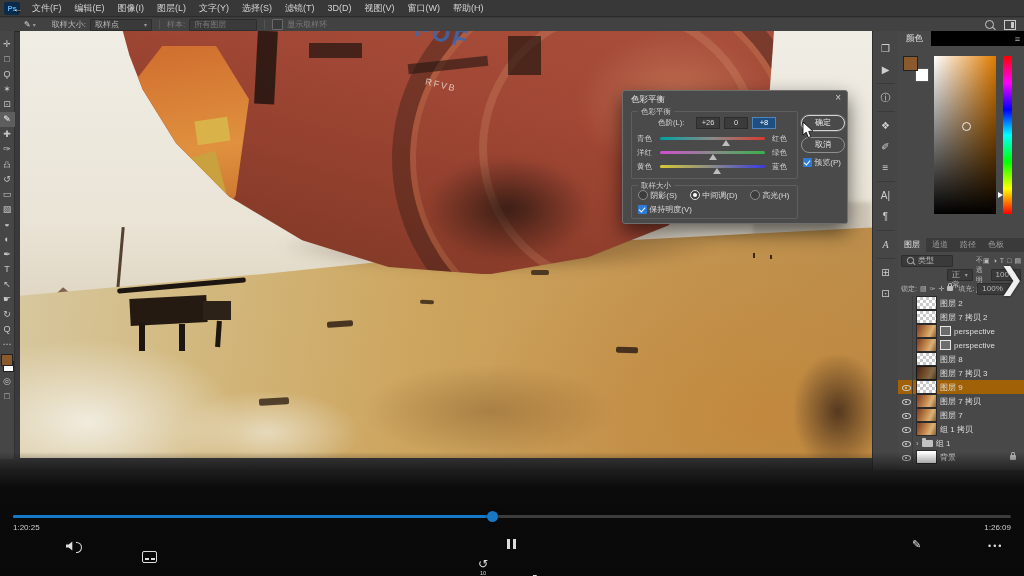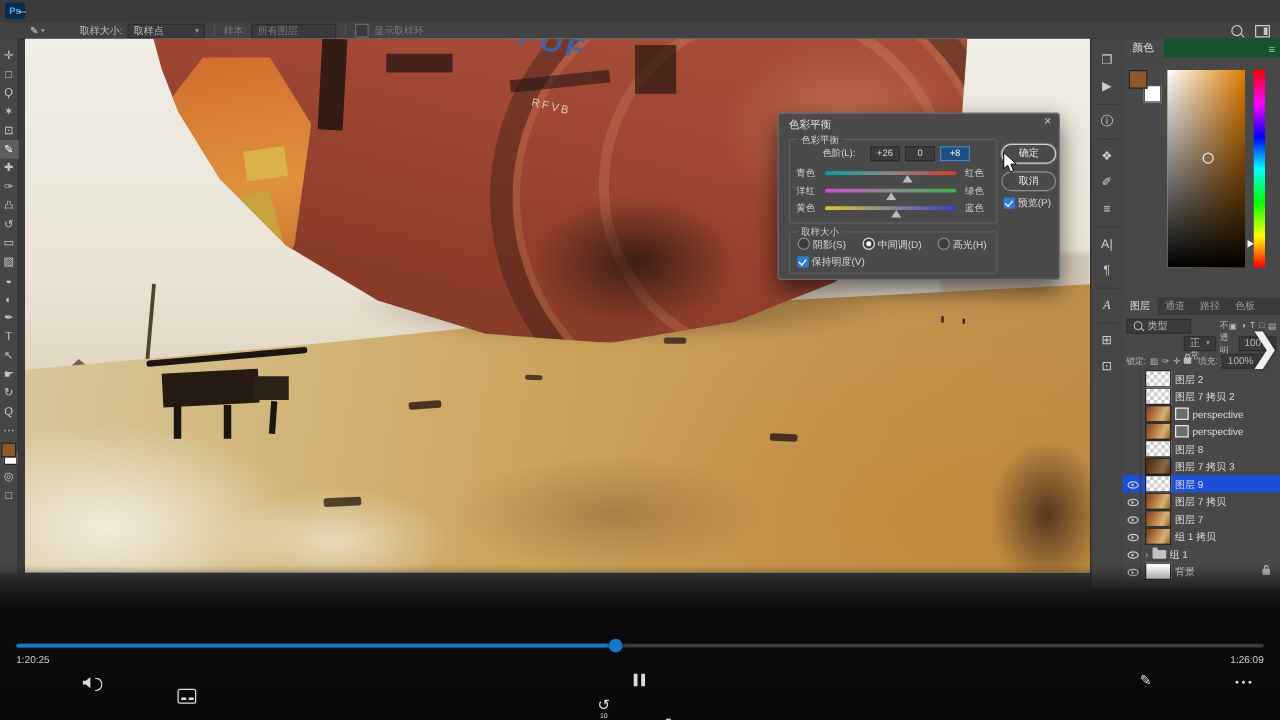--- a/index.html
+++ b/index.html
@@ -35,37 +35,37 @@
   .painting{left:20px;top:31px;width:852px;height:427px;overflow:hidden;
             background:linear-gradient(180deg,#f0ede5 0%,#eae4d6 45%,#e0d7c4 62%);}
   .noevents *{pointer-events:none;}
   
   .dock{left:872px;top:31px;width:26px;height:439px;background:#464646;border-left:1px solid #2e2e2e;
         display:flex;flex-direction:column;align-items:center;padding-top:8px;box-sizing:border-box;gap:2px;}
   .dicon{width:22px;height:19px;font-size:10px;line-height:19px;text-align:center;color:#cfcfcf;}
   .dsep{width:18px;height:1px;background:#3a3a3a;margin:2px 0;}
   
   .cpanel{left:898px;top:31px;width:126px;height:207px;background:#484848;}
-  .phead{position:absolute;left:0;top:0;width:100%;height:15px;background:#14532d;font-size:8.5px;}
+  .phead{position:absolute;left:0;top:0;width:100%;height:15px;background:#000000;font-size:8.5px;}
   .ptab{position:absolute;left:0;top:0;height:15px;line-height:15px;padding:0 8px;background:#484848;color:#e0e0e0;}
   .pmenu{position:absolute;right:4px;top:3px;color:#b5b5b5;font-size:9px;}
   .svbox{position:absolute;left:36px;top:25px;width:62px;height:158px;
          background:linear-gradient(to top,#000,rgba(0,0,0,0)),linear-gradient(to right,#fff,rgba(255,255,255,0)),#e07c00;}
   .svmark{position:absolute;left:45%;top:42%;width:7px;height:7px;border:1px solid #eee;border-radius:50%;}
   .huestrip{position:absolute;left:105px;top:25px;width:9px;height:158px;
             background:linear-gradient(to bottom,#f00 0%,#f0f 17%,#00f 34%,#0ff 50%,#0f0 67%,#ff0 84%,#f00 100%);}
   .huemark{position:absolute;left:-5px;top:86%;width:0;height:0;border-top:3px solid transparent;border-bottom:3px solid transparent;border-left:5px solid #fff;}
   .lpanel{left:898px;top:238px;width:126px;height:232px;background:#484848;font-size:8px;}
   .ltabs{position:absolute;left:0;top:0;width:100%;height:14px;background:#3a3a3a;display:flex;font-size:8px;}
   .ltab{padding:0 6px;line-height:14px;color:#9d9d9d;}
   .ltab.act{background:#484848;color:#e3e3e3;}
   .lrowbar{position:absolute;left:0;width:100%;height:13px;display:flex;align-items:center;padding:0 3px;box-sizing:border-box;gap:3px;color:#b9b9b9;}
   .mini{font-size:7px;color:#b9b9b9;}
   .lrow{position:absolute;left:0;width:126px;height:14px;display:flex;align-items:center;gap:3px;padding-left:2px;box-sizing:border-box;}
-  .lrow.sel{background:#1d4ed8;}
+  .lrow.sel{background:#a16207;}
   .eyec{width:12px;height:14px;border-right:1px solid #3e3e3e;display:flex;align-items:center;justify-content:center;flex:none;}
   .eye{position:relative;width:9px;height:8px;}
   .eye::before{content:"";position:absolute;left:0;top:2px;width:7px;height:4px;border:1px solid #ccc;border-radius:50%;}
   .eye::after{content:"";position:absolute;left:3px;top:4px;width:2px;height:2px;background:#ccc;border-radius:50%;}
   .lthumb{width:19px;height:12px;border:1px solid #2a2a2a;flex:none;}
   .checker{background-image:linear-gradient(45deg,#c9c9c9 25%,transparent 25%,transparent 75%,#c9c9c9 75%),
                             linear-gradient(45deg,#c9c9c9 25%,#fff 25%,#fff 75%,#c9c9c9 75%);
            background-size:6px 6px;background-position:0 0,3px 3px;background-color:#fff;}
   .timg{background:linear-gradient(115deg,#8a4a2a 10%,#c08448 45%,#d9b277 70%,#8a5a30 100%);}
   .twhite{background:#fff;}
@@ -118,27 +118,40 @@
   .pausebtn{display:flex;gap:3px;}
   .pausebtn i{width:3px;height:10px;background:#ddd;}
   .dots{letter-spacing:2px;color:#ddd;font-size:9px;}
   .chev{color:#f0f0f0;}
 </style>
 </head>
 <body>
 
 <div id="app">
 
+  <div class="a menubar">
+    <span>文件(F)</span>
+    <span>编辑(E)</span>
+    <span>图像(I)</span>
+    <span>图层(L)</span>
+    <span>文字(Y)</span>
+    <span>选择(S)</span>
+    <span>滤镜(T)</span>
+    <span>3D(D)</span>
+    <span>视图(V)</span>
+    <span>窗口(W)</span>
+    <span>帮助(H)</span>
+  </div>
   <div class="a psbadge">Ps</div>
   <div class="a backcur">←</div>
 
   <div class="a optbar">
     <span style="margin-left:24px;color:#ddd;">✎</span>
     <span style="font-size:6px;margin-left:2px;color:#999;">▾</span>
-    <span style="margin-left:28px;">取样大小:</span>
+    <span style="margin-left:16px;">取样大小:</span>
     <span class="optbox" style="margin-left:4px;width:52px;display:flex;justify-content:space-between;">
       <span>取样点</span>
         <span style="font-size:6px;color:#999;">▾</span>
     </span>
     <span class="vsep"></span>
     <span class="dim">样本:</span>
     <span class="optbox dim" style="margin-left:4px;width:58px;">所有图层</span>
     <span class="vsep"></span>
     <span class="chk un"></span>
     <span class="dim" style="margin-left:4px;">显示取样环</span>

